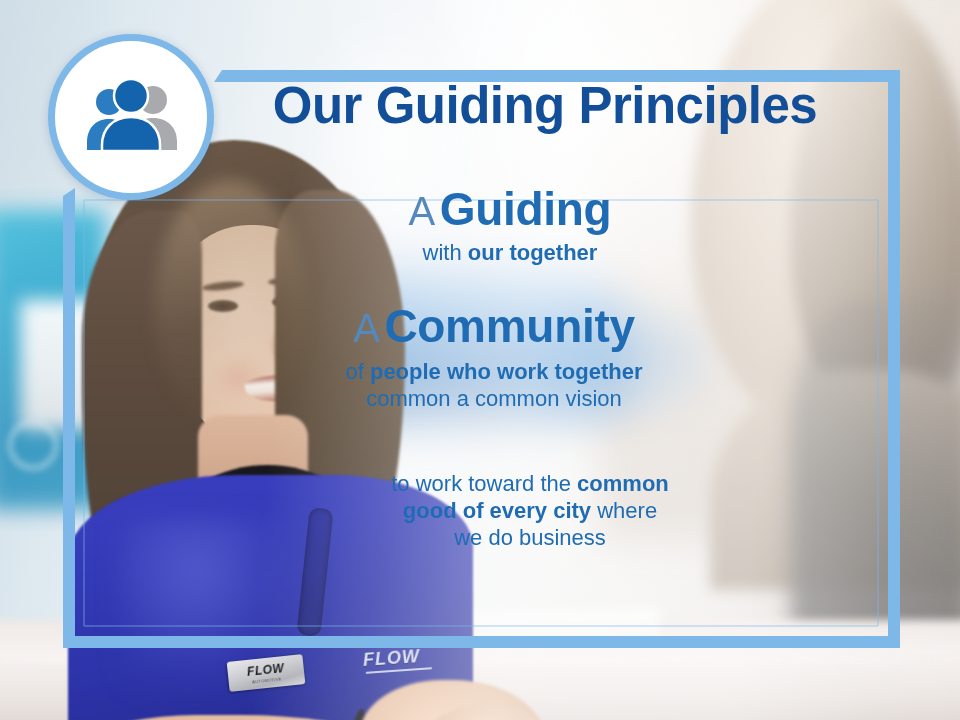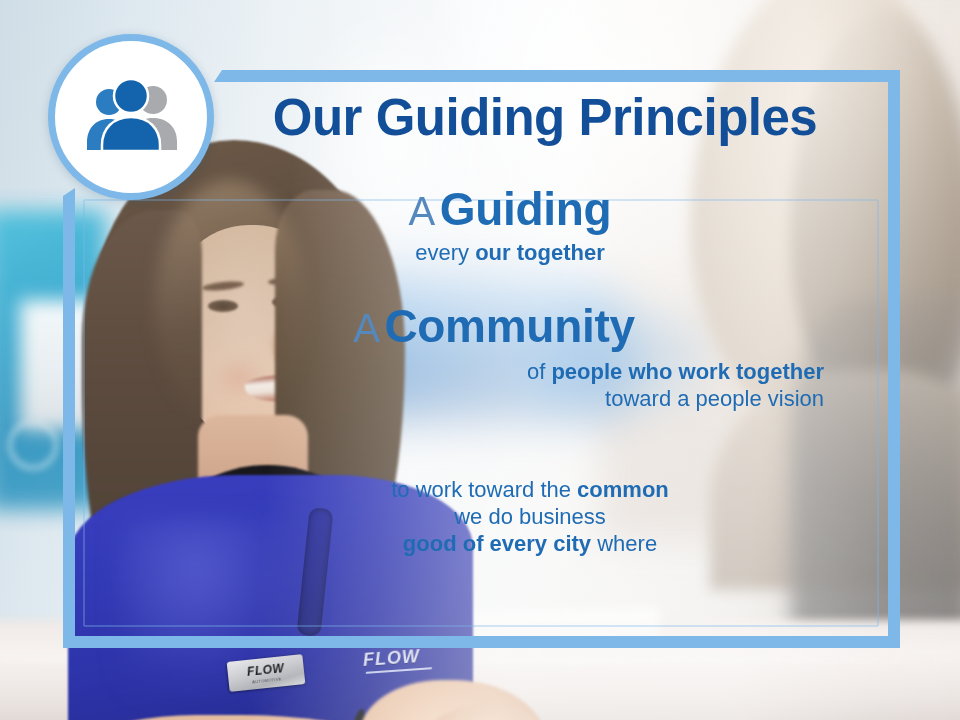--- a/index.html
+++ b/index.html
@@ -358,21 +358,21 @@
     box-shadow: 0 2px 10px rgba(40,80,120,.22);
     display: flex; align-items: center; justify-content: center;
     z-index: 5;
   }
   .icon-badge svg { display: block; }
 
   
   .text-layer { position: absolute; inset: 0; z-index: 4; }
 
   .headline {
-    position: absolute; left: 0; right: 60px; top: 92px;
+    position: absolute; left: 0; right: 60px; top: 80px;
     text-align: center;
     font-size: 51px;
     font-weight: 700;
     letter-spacing: -.5px;
     color: #134f99;
     line-height: 1;
     padding-left: 190px;
   }
 
   .block { position: absolute; text-align: center; }
@@ -391,24 +391,24 @@
     color: #1f6cb4;
     line-height: 1.22;
     font-weight: 400;
   }
   .sub b { font-weight: 700; }
 
   .blk-covenant  { left: 180px; top: 186px; width: 660px; }
   .blk-covenant .sub { margin-top: 7px; }
 
   .blk-community { left: 164px; top: 303px; width: 660px; }
-  .blk-community .sub { margin-top: 9px; text-align: right; }
+  .blk-community .sub { margin-top: 9px; }
 
   .blk-commitment{ left: 180px; top: 462px; width: 700px; }
-  .blk-commitment .sub { margin-top: 15px; }
+  .blk-commitment .sub { margin-top: 9px; }
 </style>
 </head>
 <body>
 
 <div class="stage">
 
   <div class="photo">
     <div class="bg-base"></div>
     <div class="bg-wall-right"></div>
     <div class="bg-window"></div>
@@ -498,48 +498,48 @@
 
     <div class="headline">Our Guiding Principles</div>
 
     <div class="block blk-covenant">
       <div class="big-line">
         <span class="art">A</span>
         <span class="word">Guiding</span>
       </div>
       <div class="sub">
         <div>
-          <span>every </span><b>our together</b>
+          <span>with </span><b>our together</b>
         </div>
       </div>
     </div>
 
     <div class="block blk-community">
       <div class="big-line">
         <span class="art">A</span>
         <span class="word">Community</span>
       </div>
       <div class="sub">
         <div>
           <span>of </span><b>people who work together</b>
         </div>
         <div>
-          <span>toward a people vision</span>
+          <span>common a common vision</span>
         </div>
       </div>
     </div>
 
     <div class="block blk-commitment">
       <div class="sub">
         <div>
           <span>to work toward the </span><b>common</b>
         </div>
         <div>
-          <span>we do business</span>
+          <b>good of every city</b><span> where</span>
         </div>
         <div>
-          <b>good of every city</b><span> where</span>
+          <span>we do business</span>
         </div>
       </div>
     </div>
 
   </div>
 </div>
 
 </body></html>

